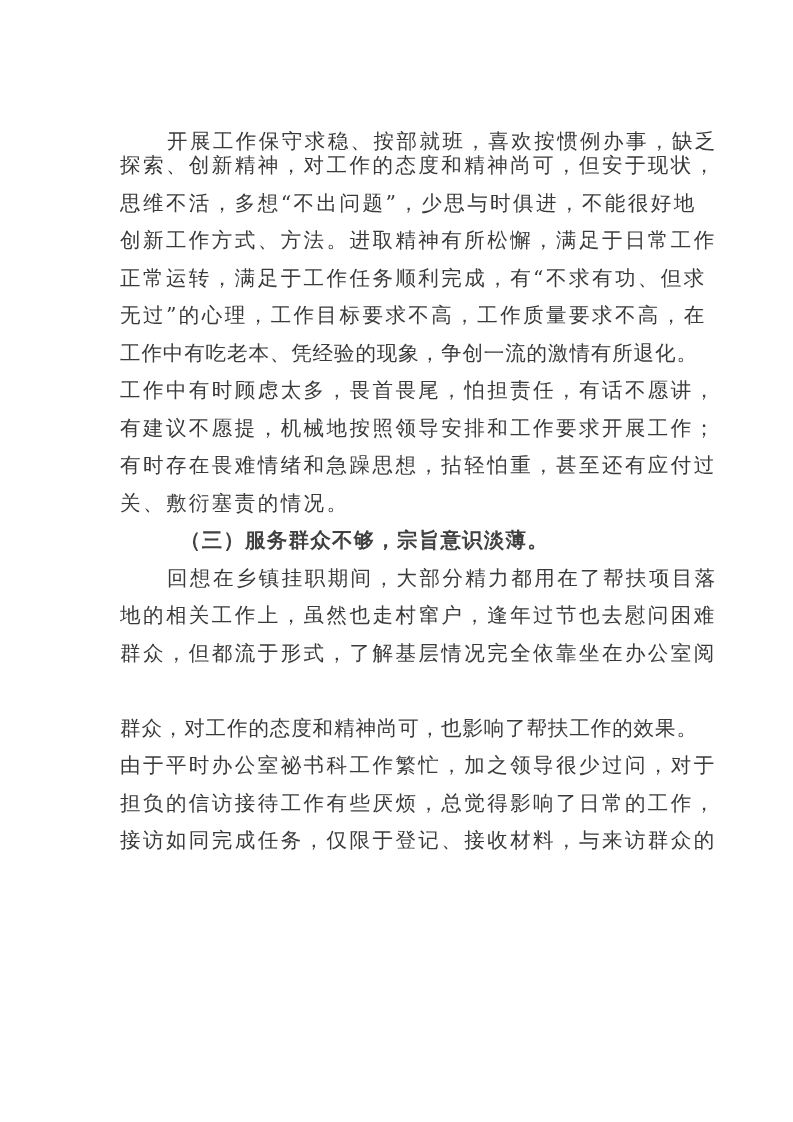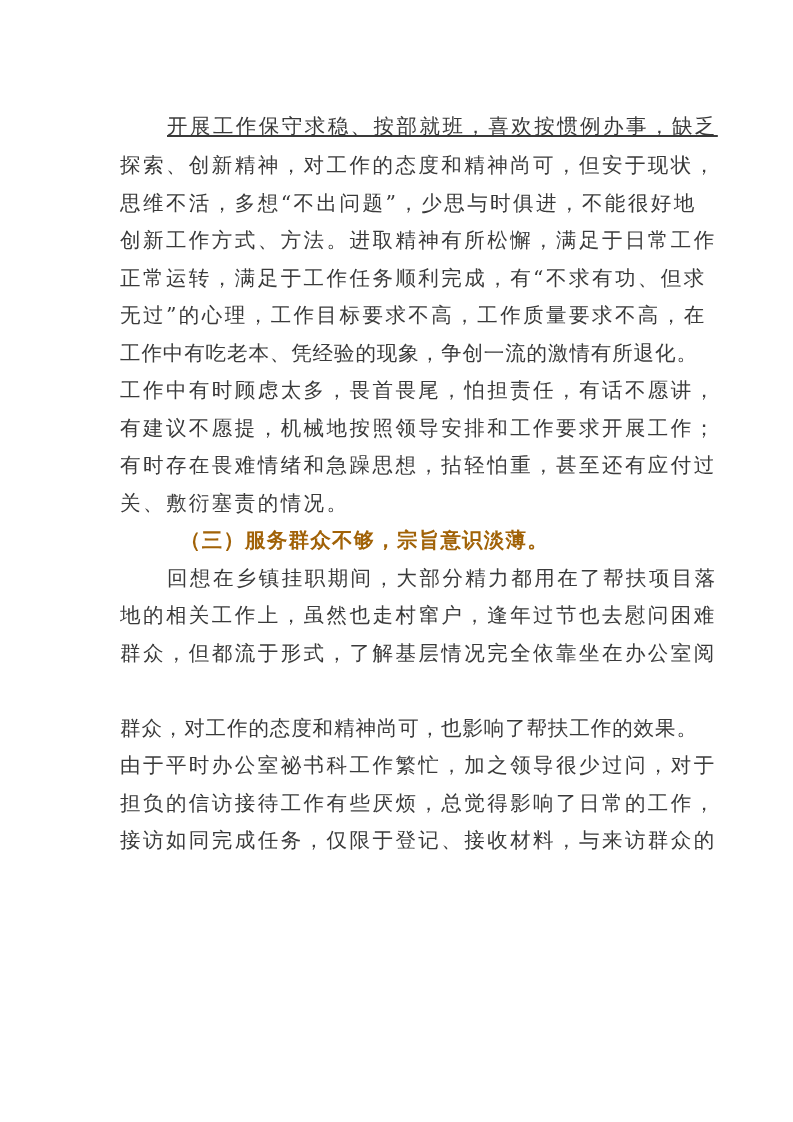--- a/index.html
+++ b/index.html
@@ -29,31 +29,31 @@
     font-size: 20.5px;
     line-height: 30px;
     color: #3a3a3a;
     white-space: nowrap;
     letter-spacing: 2.45px;
   }
   .line.indent { left: 167px; }
   .line.heading {
     left: 180px;
     font-weight: bold;
-    color: #a16207;
+    color: #404040;
     letter-spacing: 1.2px;
     font-family: "DejaVu Sans", "Liberation Sans", sans-serif;
   }
 </style>
 </head>
 <body>
 
 <div class="page">
 
-  <div class="line indent" style="top:111px;text-decoration:underline;">开展工作保守求稳、按部就班，喜欢按惯例办事，缺乏</div>
+  <div class="line indent" style="top:126px;">开展工作保守求稳、按部就班，喜欢按惯例办事，缺乏</div>
   <div class="line" style="top:150px;text-align:center;">探索、创新精神，对工作的态度和精神尚可，但安于现状，</div>
   <div class="line" style="top:188px;">思维不活，多想“不出问题”，少思与时俱进，不能很好地</div>
   <div class="line" style="top:225px;">创新工作方式、方法。进取精神有所松懈，满足于日常工作</div>
   <div class="line" style="top:263px;">正常运转，满足于工作任务顺利完成，有“不求有功、但求</div>
   <div class="line" style="top:300px;">无过”的心理，工作目标要求不高，工作质量要求不高，在</div>
   <div class="line" style="top:338px;letter-spacing:0.9px;">工作中有吃老本、凭经验的现象，争创一流的激情有所退化。</div>
   <div class="line" style="top:375px;">工作中有时顾虑太多，畏首畏尾，怕担责任，有话不愿讲，</div>
   <div class="line" style="top:413px;text-align:center;">有建议不愿提，机械地按照领导安排和工作要求开展工作；</div>
   <div class="line" style="top:450px;">有时存在畏难情绪和急躁思想，拈轻怕重，甚至还有应付过</div>
   <div class="line" style="top:488px;">关、敷衍塞责的情况。</div>

